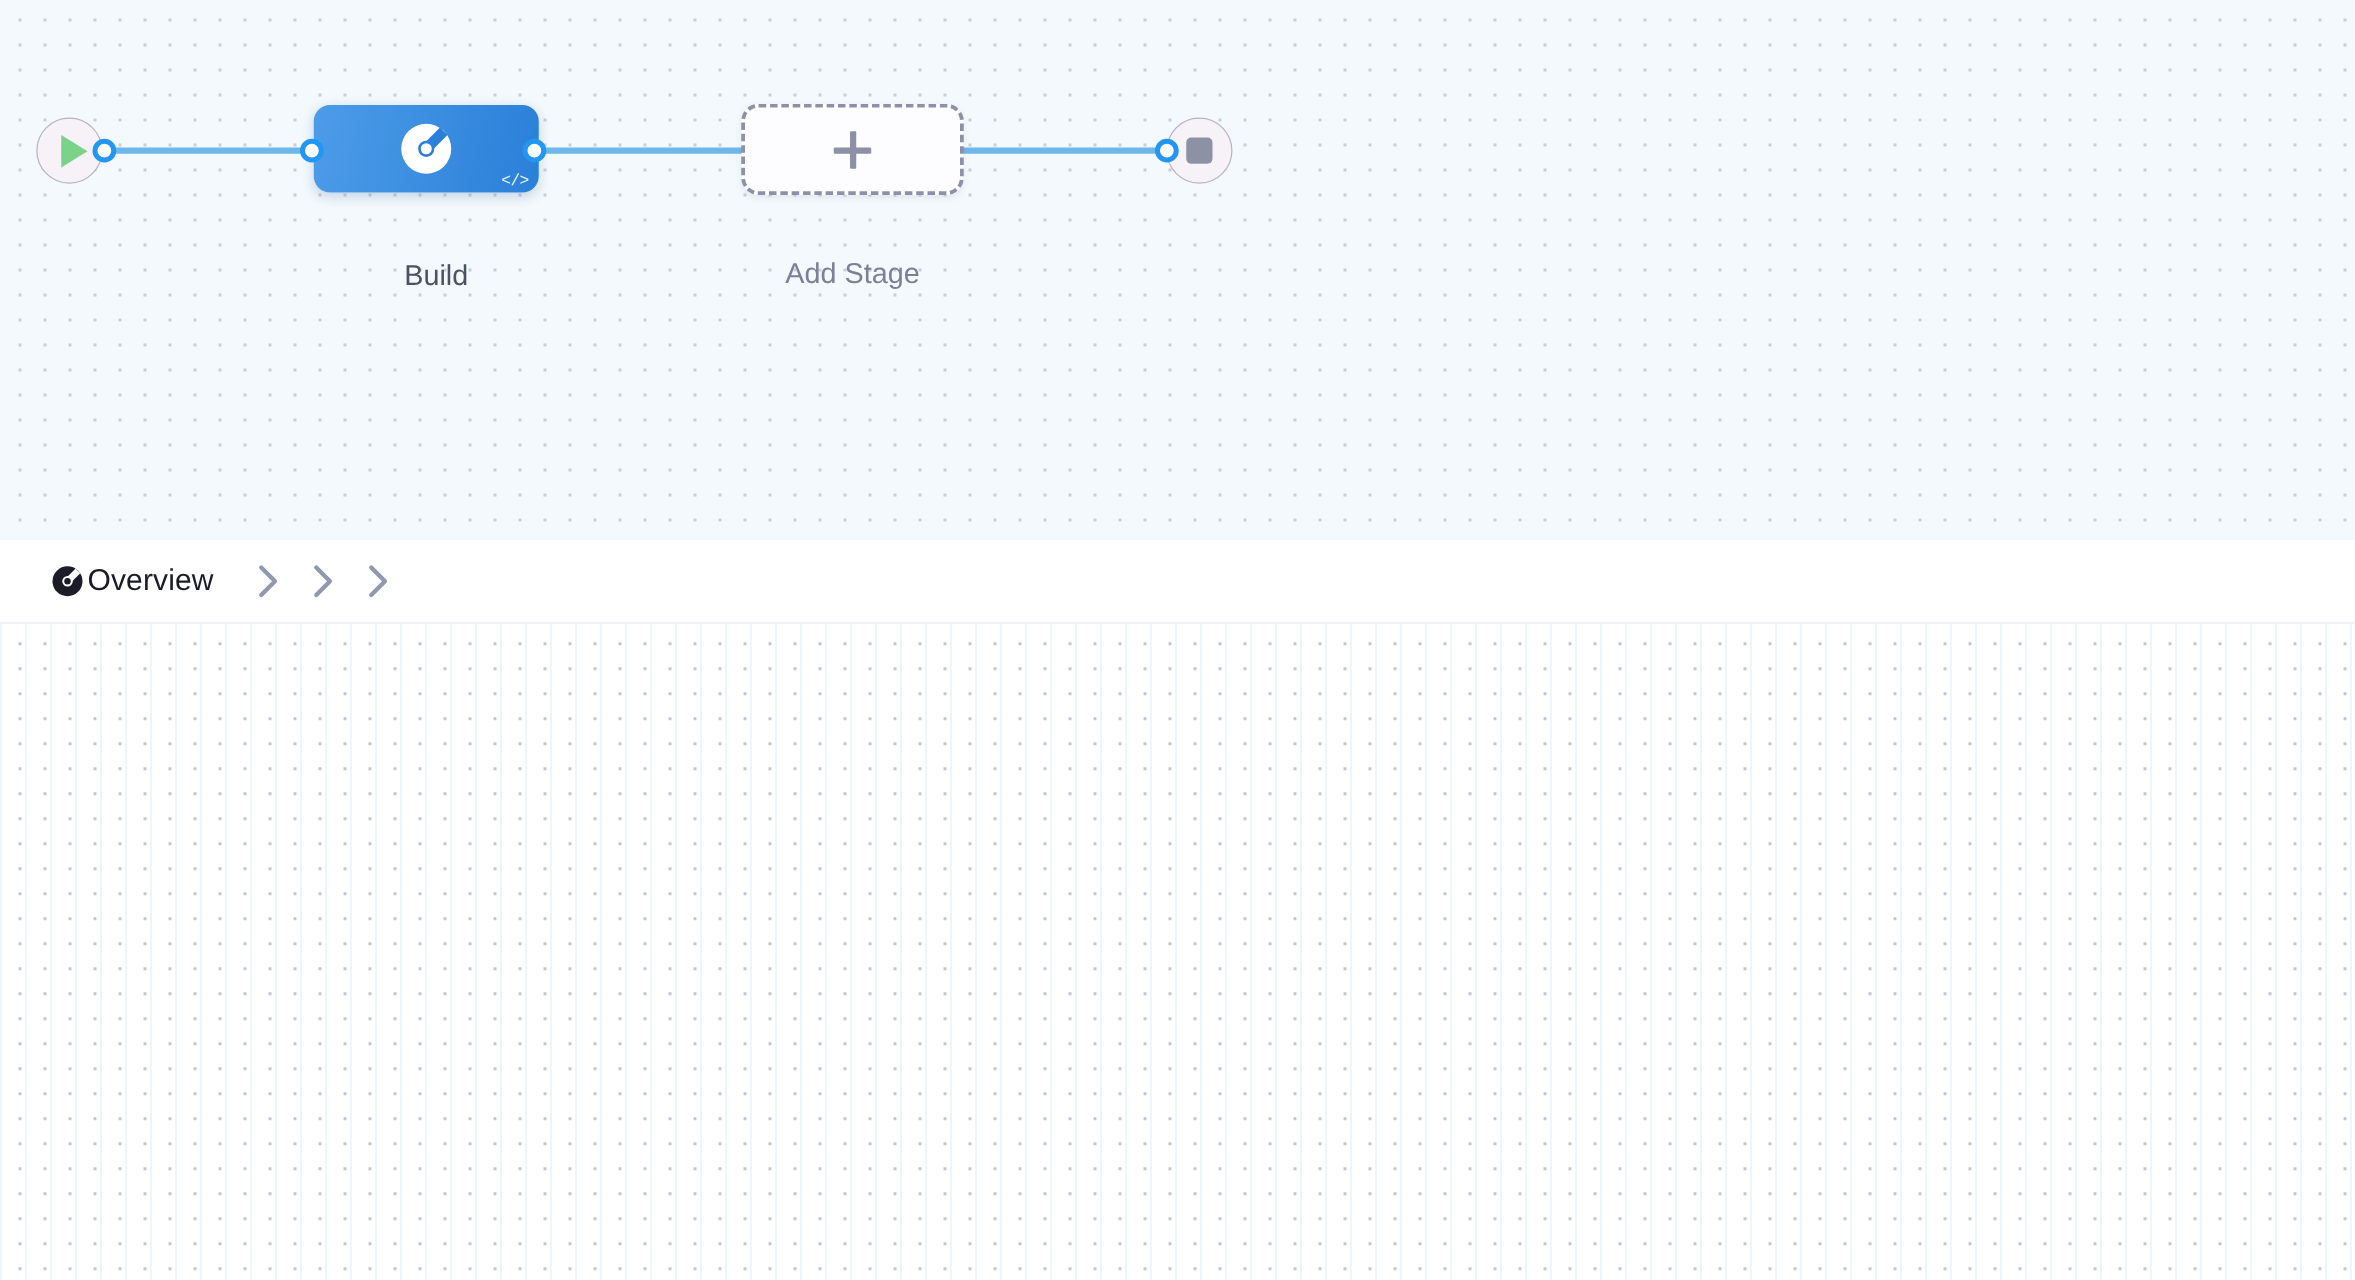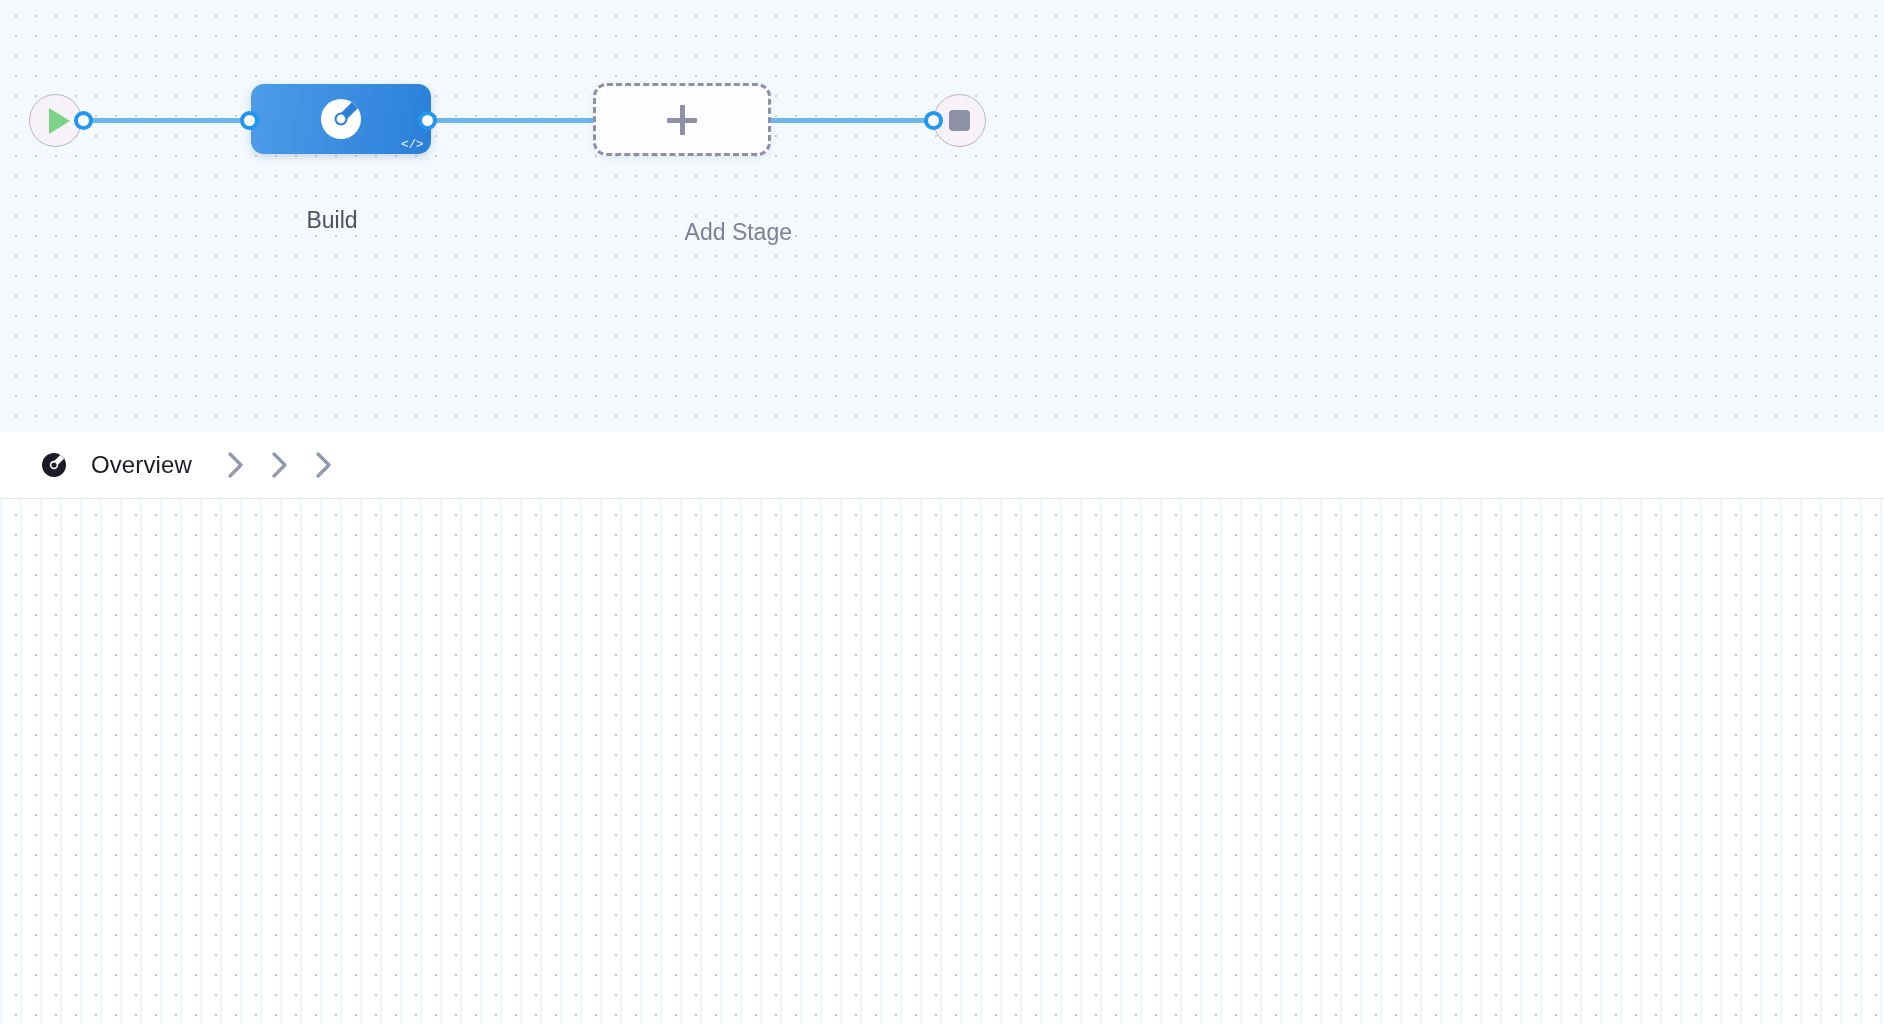--- a/index.html
+++ b/index.html
@@ -30,21 +30,21 @@
     height: 67px;
     background: #ffffff;
     border-bottom: 1px solid #e6e9ef;
     display: flex;
     align-items: center;
     padding-left: 18px;
   }
   .tab {
     display: flex;
     align-items: center;
-    gap: 23px;
+    gap: 2px;
     height: 67px;
     padding: 0 22px;
     cursor: pointer;
     position: relative;
   }
   .tab-label {
     font-size: 24px;
     color: #1c1c28;
     letter-spacing: .1px;
     white-space: nowrap;
@@ -189,26 +189,26 @@
   <div class="stage-node" style="left:251px; top:84px;">
     <svg width="46" height="46" viewBox="0 0 46 46">
       <path d="M23 3a20 20 0 1 0 0 40 20 20 0 0 0 0-40z" fill="#ffffff"></path>
       <path d="M34 6 L40 12 L25 27 L19 21 Z" fill="#2a7fd8"></path>
       <circle cx="23" cy="23" r="6.5" fill="#2a7fd8"></circle>
       <circle cx="23" cy="23" r="4.4" fill="#ffffff"></circle>
     </svg>
     <span class="code-badge on-blue">&lt;/&gt;</span>
   </div>
   <div class="port" style="left:418px; top:111px;"></div>
-  <div class="node-label" style="left:222px; top:200px; width:220px;">Build</div>
+  <div class="node-label" style="left:239px; top:200px; width:220px;">Build</div>
 
   <div class="add-node" style="left:593px; top:83px; width:178px; height:73px;">
     <div class="plus-glyph"></div>
   </div>
-  <div class="node-label muted" style="left:572px; top:212px; width:220px;text-align:right;">Add Stage</div>
+  <div class="node-label muted" style="left:572px; top:198px; width:220px;">Add Stage</div>
 
   <div class="port" style="left:924px; top:111px;"></div>
   <div class="terminal" style="left:933px; top:94px;">
     <div class="stop-sq"></div>
   </div>
 </div>
 
 <div id="tab-bar">
 
   <div class="tab">

